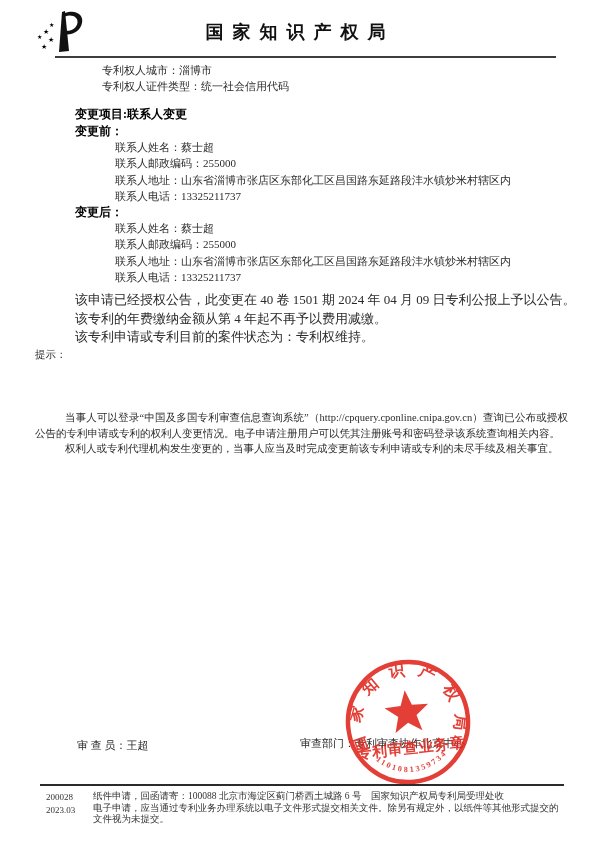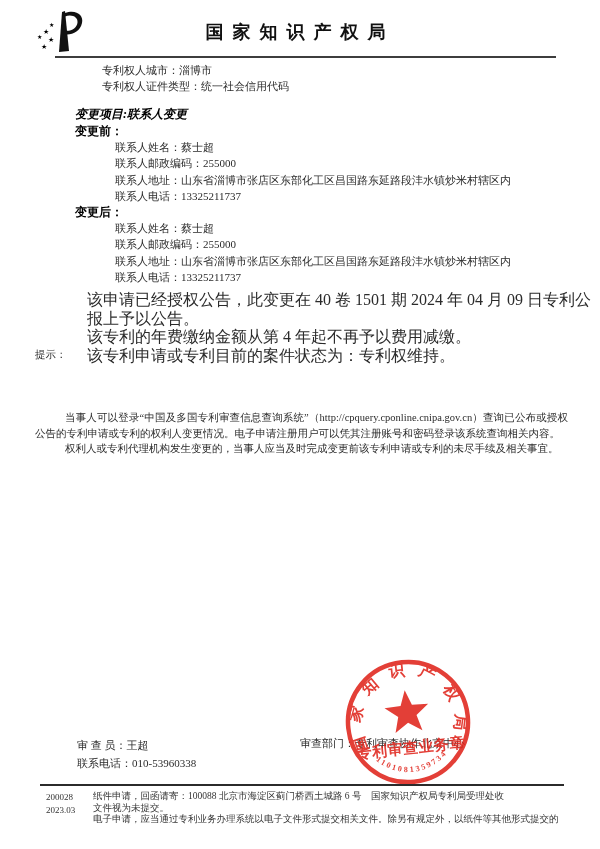--- a/index.html
+++ b/index.html
@@ -15,36 +15,36 @@
 
   .agency-title {
     left:0; right:0; top:20px; text-align:center;
     font-size:18px; font-weight:bold; letter-spacing:9px; color:#101010;
   }
   .header-rule { left:55px; top:56px; width:501px; border-top:2px solid #3d3d3d; height:0; }
 
   .patentee { left:102px; top:62px; font-size:11px; line-height:16px; color:#2b2b2b; }
 
   .bold-line { font-size:12px; font-weight:bold; color:#000; }
-  .change-item  { left:75px;  top:106px;font-style:italic; }
+  .change-item  { left:75px;  top:106px; }
   .before-title { left:75px;  top:123px; }
   .after-title  { left:75px;  top:204px; }
   .rows { left:115px; font-size:11px; line-height:16.3px; color:#2b2b2b; }
   .rows-before { top:139px; }
   .rows-after  { top:220px; }
 
-  .notes { left:75px; top:291px; font-size:16px; line-height:18.5px; color:#2b2b2b;margin-left:12px; }
+  .notes { left:75px; top:291px; font-size:13px; line-height:18.5px; color:#2b2b2b; }
 
   .tips-title { left:35px; top:348px; font-size:10.5px; color:#2b2b2b; }
   .tips-para  { left:35px; width:533px; font-size:10.5px; line-height:15.6px;
                 text-indent:30px; text-align:justify; color:#2b2b2b;margin-top:48px; }
   .tips-p1 { top:362px; }
   .tips-p2 { top:393px; }
 
-  .signoff-left { left:77px; top:736px; font-size:11px; line-height:18px; color:#2b2b2b; }
+  .signoff-left { left:77px; top:736px; font-size:11px; line-height:18px; color:#2b2b2b;text-align:center; }
   .signoff-dept { left:300px; top:736px; font-size:11px; color:#2b2b2b; }
 
   .seal { left:338px; top:652px; }
 
   .footer-rule  { left:40px; top:784px; width:524px; border-top:2px solid #2b2b2b; height:0; }
   .footer-codes { left:46px; top:791px; font-size:9px; line-height:12.5px; color:#333; }
   .footer-text  { left:93px; top:791px; width:470px; font-size:9.5px; line-height:11.6px; color:#333; }
 </style>
 </head>
 <body>
@@ -93,21 +93,20 @@
     <div>该专利的年费缴纳金额从第 4 年起不再予以费用减缴。</div>
     <div>该专利申请或专利目前的案件状态为：专利权维持。</div>
   </div>
 
   <div class="abs tips-title">提示：</div>
   <div class="abs tips-para tips-p1">当事人可以登录“中国及多国专利审查信息查询系统”（http://cpquery.cponline.cnipa.gov.cn）查询已公布或授权公告的专利申请或专利的权利人变更情况。电子申请注册用户可以凭其注册账号和密码登录该系统查询相关内容。</div>
   <div class="abs tips-para tips-p2">权利人或专利代理机构发生变更的，当事人应当及时完成变更前该专利申请或专利的未尽手续及相关事宜。</div>
 
   <div class="abs signoff-left">
     <div><span>审 查 员：</span><span>王超</span></div>
-    <div><span>联系电话：</span><span>010-53960338</span></div>
   </div>
   <div class="abs signoff-dept">
     <span>审查部门：</span><span>专利审查协作北京中心</span>
   </div>
 
   <svg class="abs seal" width="140" height="140" viewBox="0 0 140 140">
     <defs>
       <path id="sealTop" d="M 25.8,86.1 A 47,47 0 1 1 114.2,86.1" fill="none"></path>
       <path id="sealBot" d="M 27.6,96.5 A 50,50 0 0 0 112.4,96.5" fill="none"></path>
     </defs>
@@ -124,17 +123,17 @@
     </g>
   </svg>
 
   <div class="abs footer-rule"></div>
   <div class="abs footer-codes">
     <div>200028</div>
     <div>2023.03</div>
   </div>
   <div class="abs footer-text">
     <div>纸件申请，回函请寄：100088 北京市海淀区蓟门桥西土城路 6 号　国家知识产权局专利局受理处收</div>
+    <div>电子申请，应当通过专利业务办理系统以电子文件形式提交相关文件。除另有规定外，以纸件等其他形式提交的</div>
     <div>文件视为未提交。</div>
-    <div>电子申请，应当通过专利业务办理系统以电子文件形式提交相关文件。除另有规定外，以纸件等其他形式提交的</div>
   </div>
 
 </div>
 
 </body></html>

